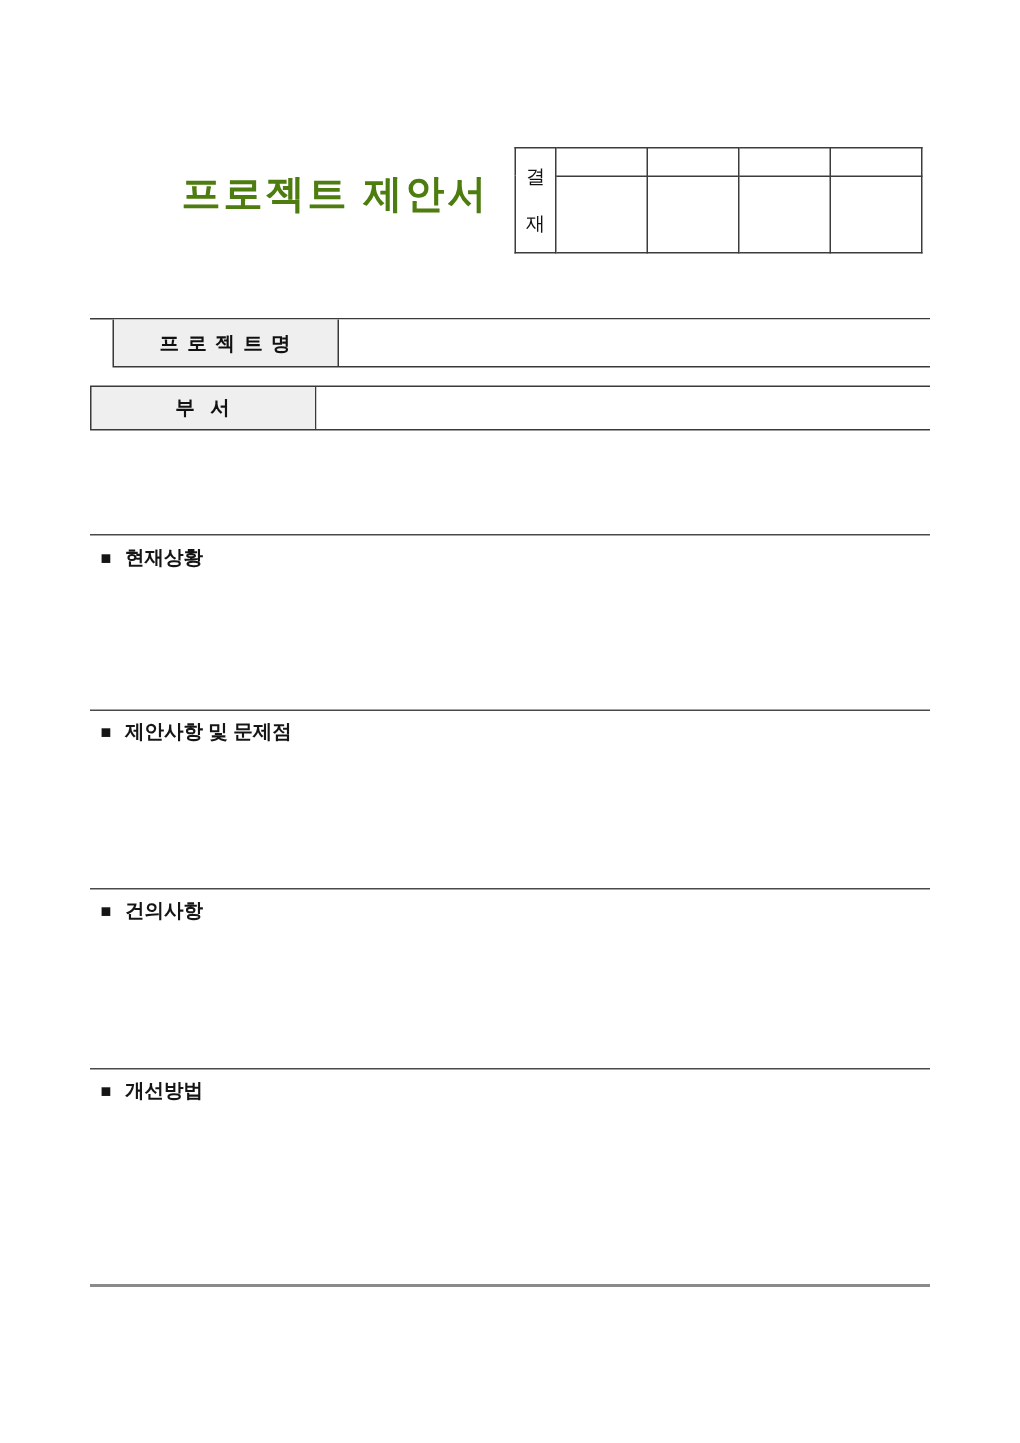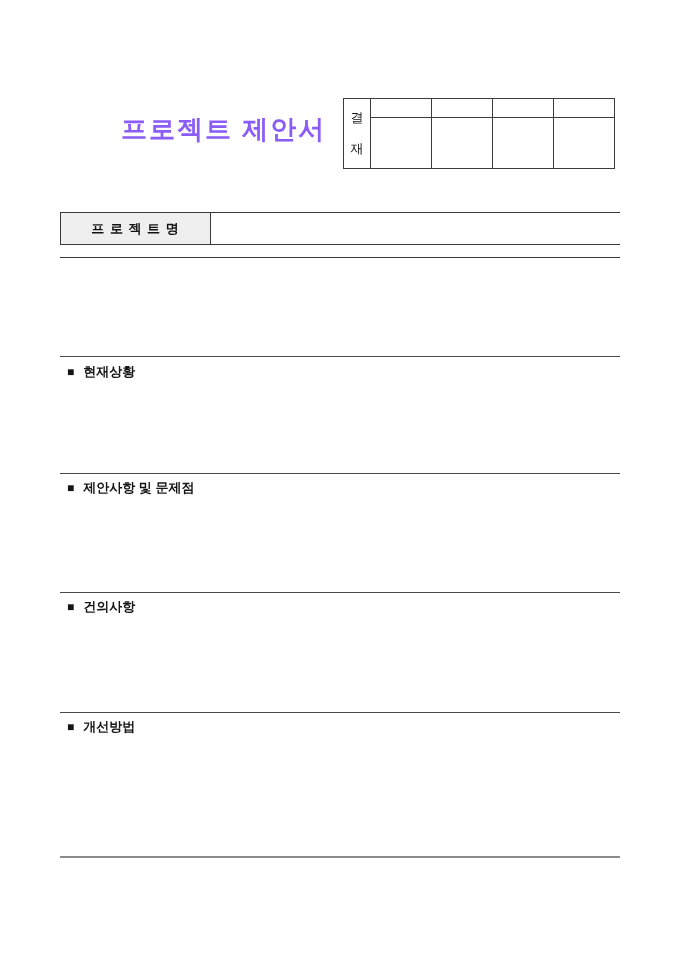--- a/index.html
+++ b/index.html
@@ -13,21 +13,21 @@
   }
 
   
   .doc-title {
     position: absolute;
     left: 121px; top: 112px;
     font-size: 26px;
     font-weight: bold;
     letter-spacing: 2px;
     white-space: pre;
-    color: #8b5cf6;
+    color: #4d7c0f;
   }
 
   
   .approval {
     position: absolute;
     left: 343px; top: 98px;
     border-collapse: collapse;
     table-layout: fixed;
   }
   .approval td {
@@ -57,21 +57,21 @@
     left: 60px;
     width: 560px;
     border-top: 1.5px solid #3a3a3a;
   }
   .field-table.project { top: 212px; }
   .field-table.info    { top: 257px; }
   .field-row {
     display: flex;
     border-bottom: 1.5px solid #3a3a3a;
   }
-  .field-table.project .field-row { height: 32px; }
+  .field-table.project .field-row { height: 32px; margin-left: 15px; }
   .field-table.info .field-row    { height: 29px; }
   .field-label {
     width: 151px;
     background: #efefef;
     border-left: 1px solid #3a3a3a;
     border-right: 1px solid #3a3a3a;
     display: flex;
     align-items: center;
     justify-content: center;
     font-size: 13px;
@@ -144,20 +144,24 @@
 </table>
 
 <div class="field-table project">
   <div class="field-row">
     <div class="field-label">프 로 젝 트 명</div>
     <div class="field-value"></div>
   </div>
 </div>
 
 <div class="field-table info">
+  <div class="field-row">
+    <div class="field-label">부  서</div>
+    <div class="field-value"></div>
+  </div>
 </div>
 
 <div class="rule r1"></div>
 <div class="rule r2"></div>
 <div class="rule r3"></div>
 <div class="rule r4"></div>
 <div class="rule footer"></div>
 
 <div class="section-header s1">
   <span class="bullet">■</span>

